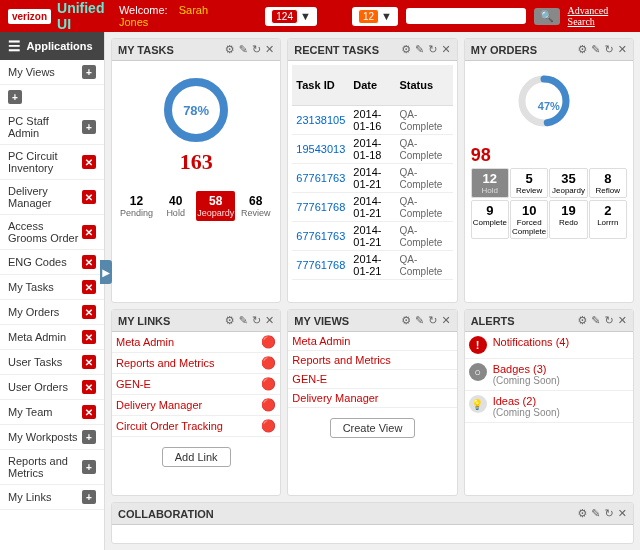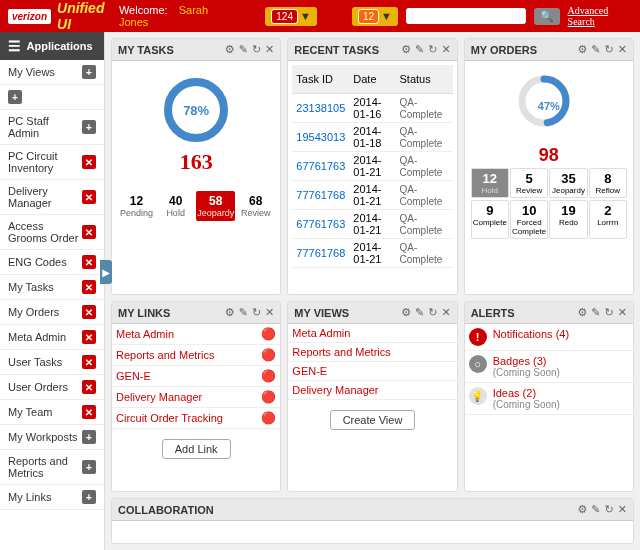--- a/index.html
+++ b/index.html
@@ -7,25 +7,25 @@
 
     
     #header {
       background: #cc0000;
       height: 32px;
       display: flex;
       align-items: center;
       padding: 0 8px;
       color: white;
     }
-    #logo-area { display: flex; align-items: center; gap: 6px; font-style: italic; }
+    #logo-area { display: flex; align-items: center; gap: 6px; }
     #logo-box { background: white; color: #cc0000; font-weight: bold; font-size: 10px; padding: 2px 4px; border-radius: 2px; }
-    #app-title { color: #fde047; font-size: 14px; font-weight: bold; }
+    #app-title { color: #5eead4; font-size: 14px; font-weight: bold; }
     #header-right { margin-left: auto; display: flex; align-items: center; gap: 8px; color: white; font-size: 11px; }
-    .header-btn { background: #eab308; border: none; border-radius: 3px; padding: 2px 6px; display: flex; align-items: center; gap: 2px; cursor: pointer; font-size: 11px; color: #333; margin-left: 27px; }
+    .header-btn { background: #ffffff; border: none; border-radius: 3px; padding: 2px 6px; display: flex; align-items: center; gap: 2px; cursor: pointer; font-size: 11px; color: #333; margin-left: 27px; }
     .header-badge-red { background: #cc0000; border: 1px solid white; color: white; border-radius: 3px; padding: 1px 4px; font-size: 10px; }
     .header-badge-orange { background: #ff6600; border: 1px solid white; color: white; border-radius: 3px; padding: 1px 4px; font-size: 10px; }
     #search-box { background: white; border: none; border-radius: 3px; padding: 2px 6px; width: 120px; font-size: 11px; }
     #search-btn { background: #888; border: none; color: white; padding: 2px 6px; border-radius: 3px; cursor: pointer; }
     #advanced-search { color: white; font-size: 10px; text-decoration: underline; cursor: pointer; font-family: Liberation Serif, serif; }
 
     
     #main { display: flex; height: 518px; }
 
     
@@ -125,35 +125,35 @@
     .task-stats { display: flex; gap: 2px; margin-top: 4px; }
     .task-stat { flex: 1; text-align: center; padding: 3px 1px; }
     .task-stat.jeopardy { background: #cc0000; color: white; border-radius: 2px; }
     .task-stat .stat-num { font-size: 12px; font-weight: bold; display: block; }
     .task-stat .stat-label { font-size: 9px; display: block; color: #666; }
     .task-stat.jeopardy .stat-label { color: #ffdddd; }
 
     
     #recent-tasks { grid-column: 2; grid-row: 1; }
     .rt-table { width: 100%; border-collapse: collapse; font-size: 10px; }
-    .rt-table th { background: #f0f0f0; padding: 8px 4px; text-align: left; border-bottom: 1px solid #ddd; font-weight: normal; }
+    .rt-table th { background: #f0f0f0; padding: 14px 4px; text-align: left; border-bottom: 1px solid #ddd; font-weight: bold; }
     .rt-table td { padding: 2px 4px; border-bottom: 1px solid #eee; }
     .rt-table td a { color: #0066cc; text-decoration: none; }
     .status-badge { color: #666; font-size: 10px; }
 
     
     #my-orders { grid-column: 3; grid-row: 1; }
     .orders-donut { display: flex; justify-content: center; margin: 4px 0; }
     .orders-stats { display: flex; gap: 1px; }
     .order-stat { flex: 1; text-align: center; padding: 2px 1px; border: 1px solid #ddd; border-radius: 2px; }
     .order-stat.hold-stat { background: #888; color: white; }
     .order-stat .ostat-num { font-size: 13px; font-weight: bold; display: block; }
     .order-stat .ostat-label { font-size: 8px; display: block; }
     .order-stat.hold-stat .ostat-label { color: #ddd; }
-    .orders-count { font-size: 18px; font-weight: bold; color: #cc0000; text-align: center; margin: 2px 0; }
+    .orders-count { font-size: 18px; font-weight: bold; color: #cc0000; margin: 2px 0; }
 
     
     #my-links { grid-column: 1; grid-row: 2; }
     .link-item { display: flex; align-items: center; justify-content: space-between; padding: 3px 4px; border-bottom: 1px solid #eee; }
     .link-item a { color: #cc0000; text-decoration: none; font-size: 11px; }
     .link-delete { color: #cc0000; font-size: 12px; cursor: pointer; }
     .add-link-btn { display: block; margin: 6px auto; padding: 3px 12px; background: white; border: 1px solid #aaa; border-radius: 3px; cursor: pointer; font-size: 11px; color: #333; }
 
     
     #my-views { grid-column: 2; grid-row: 2; }

